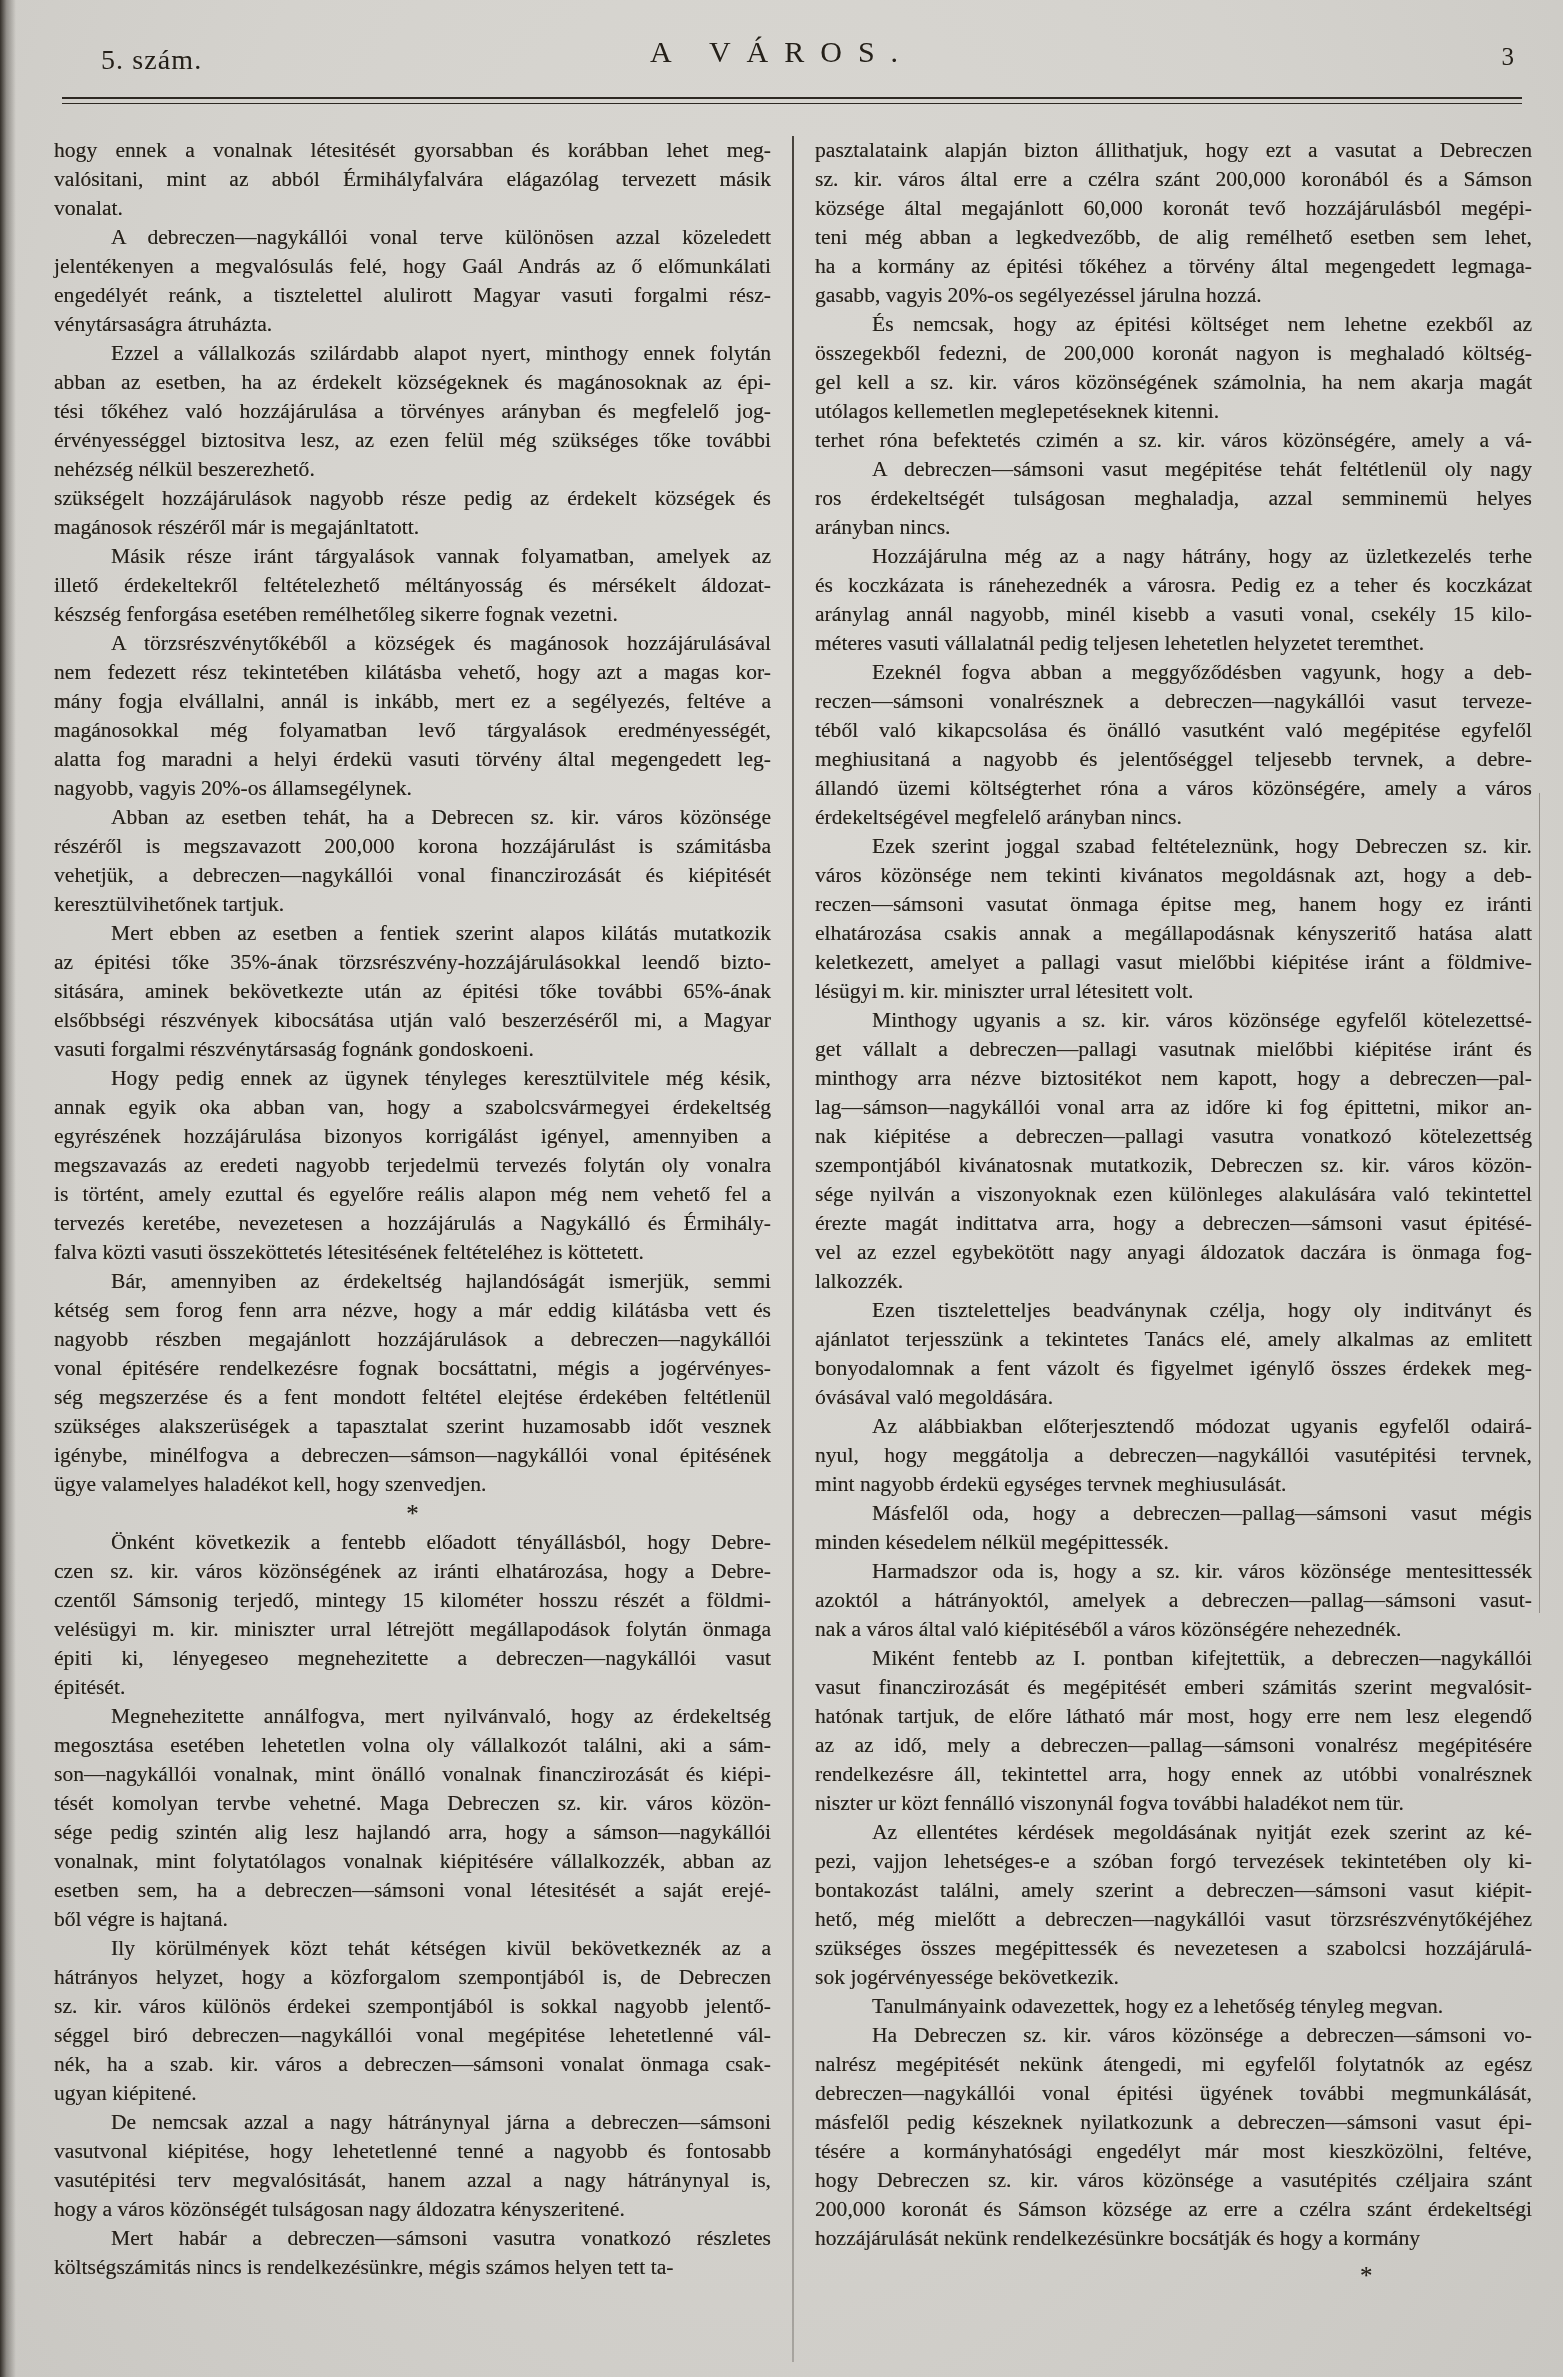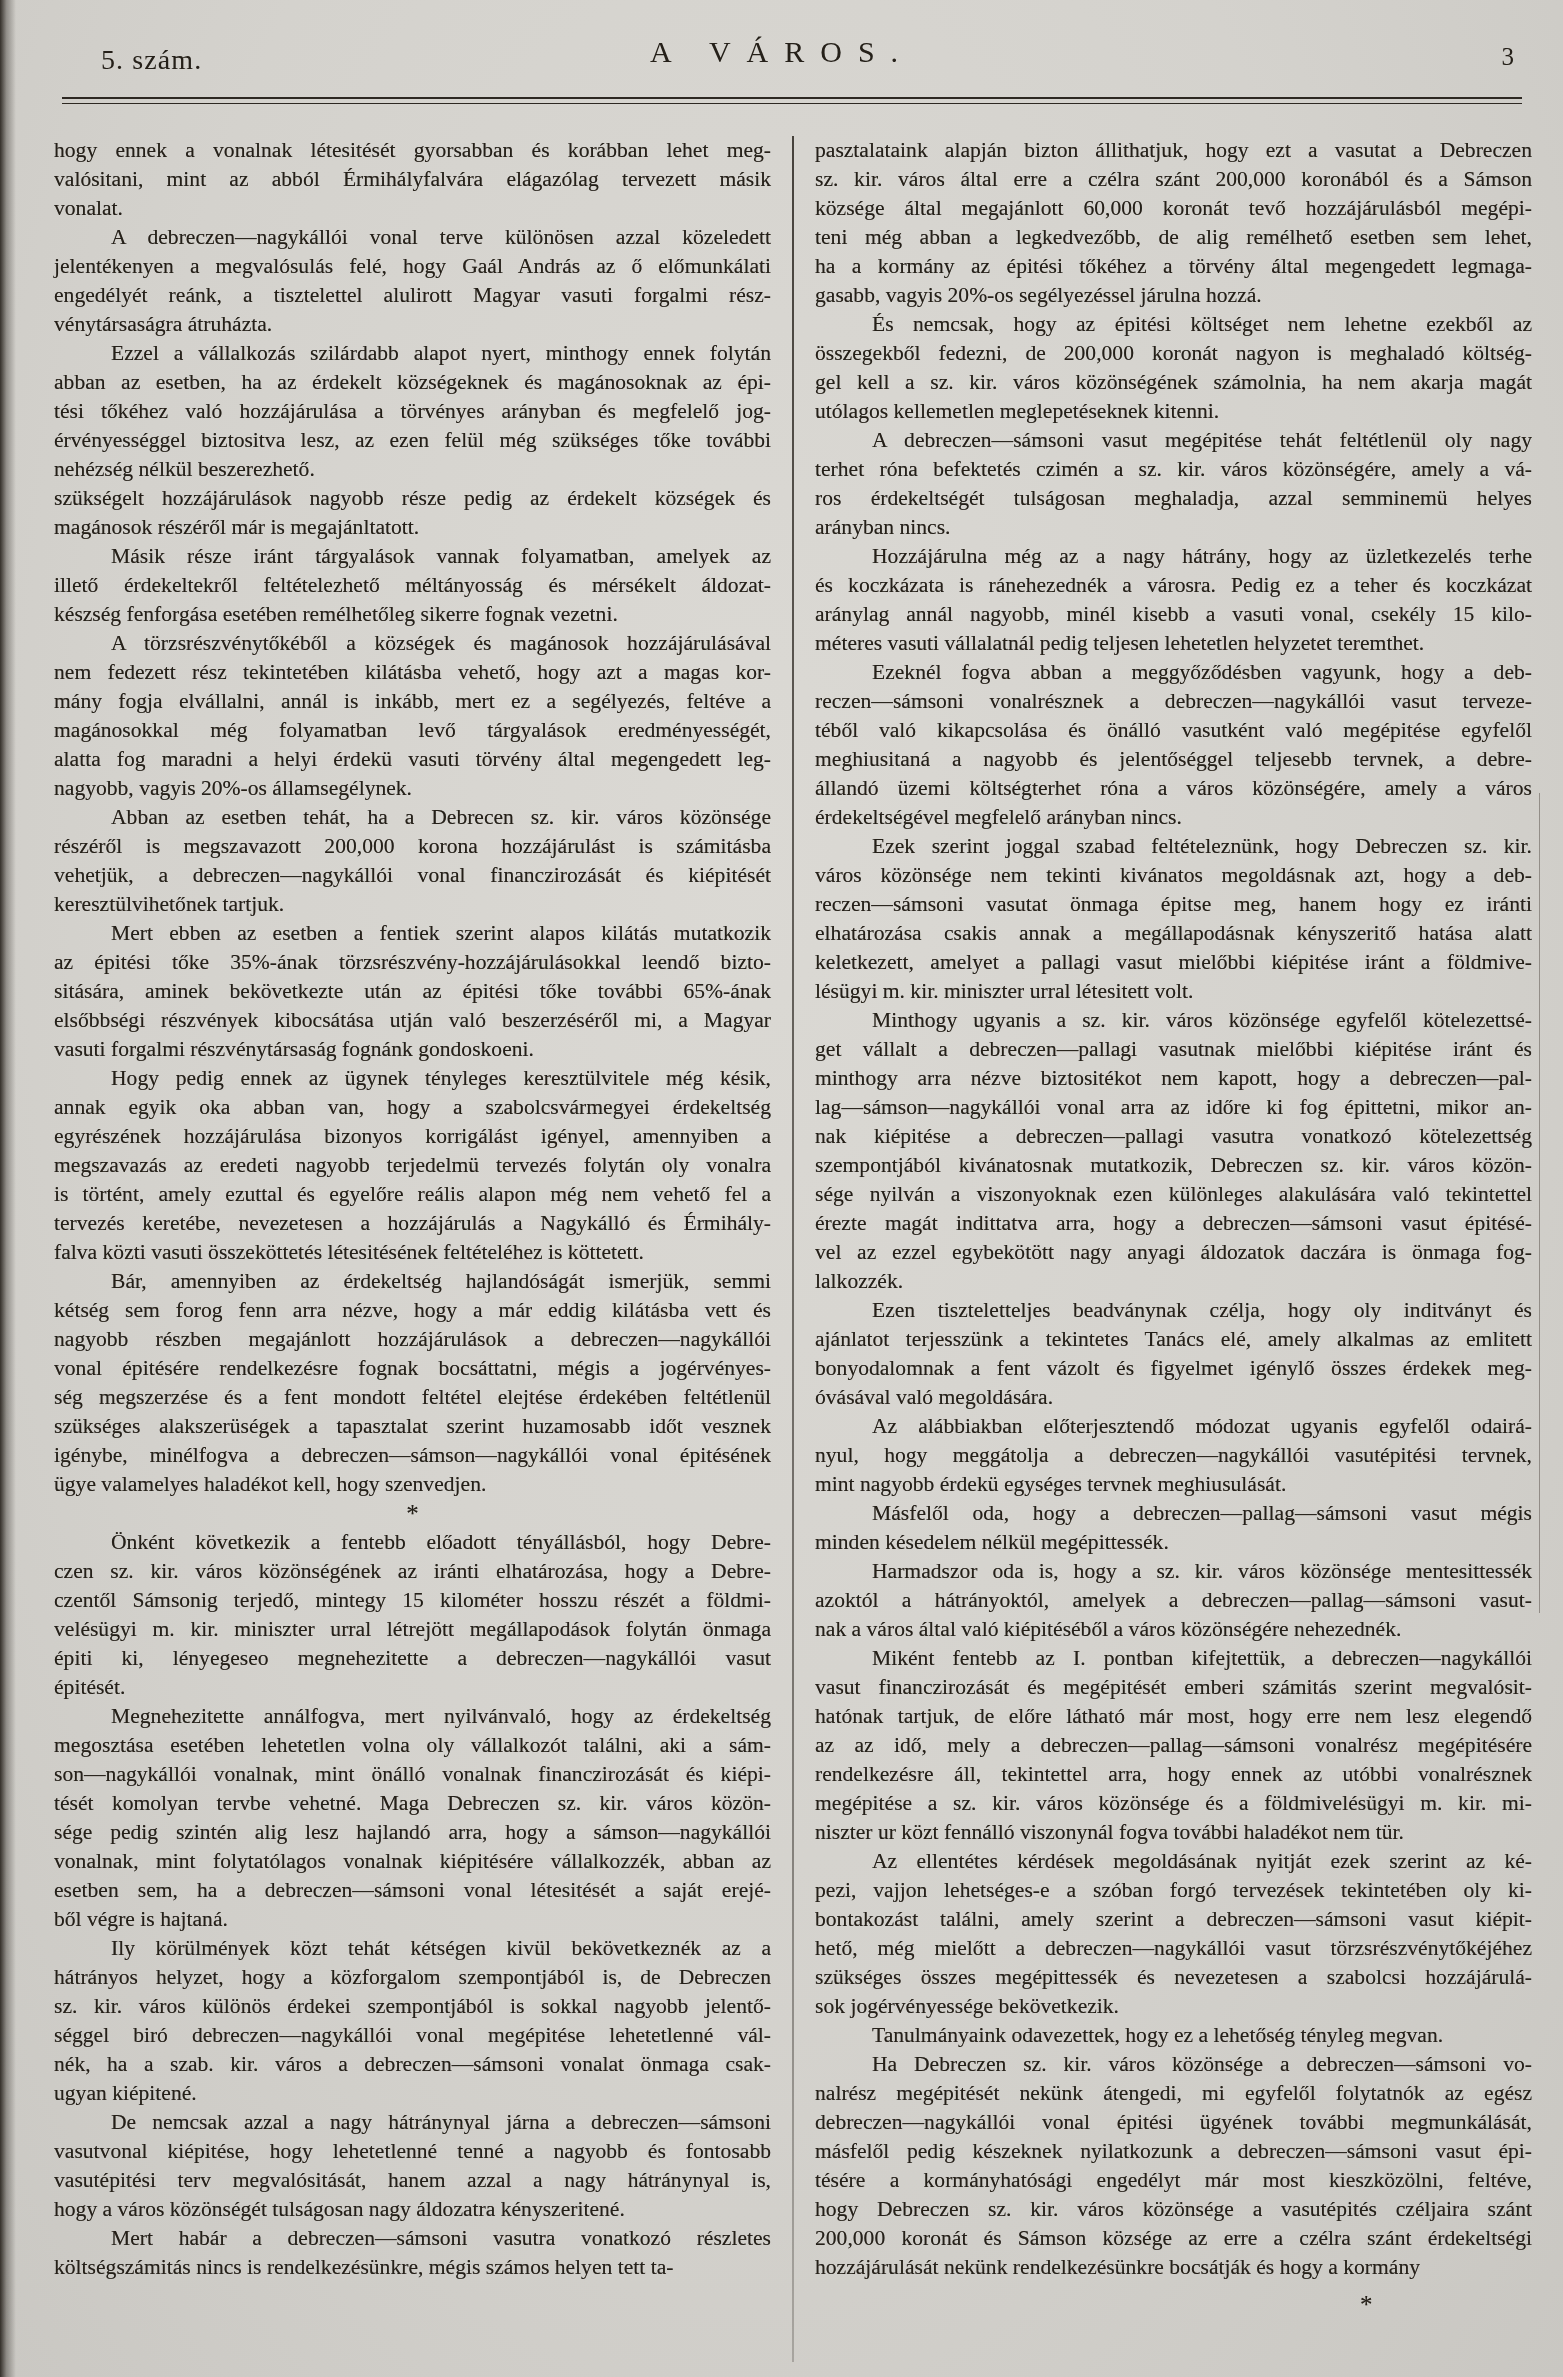--- a/index.html
+++ b/index.html
@@ -182,22 +182,22 @@
         <div class="line">ha a kormány az épitési tőkéhez a törvény által megengedett legmaga-</div>
         <div class="line last">gasabb, vagyis 20%-os segélyezéssel járulna hozzá.</div>
       </div>
       <div class="para">
         <div class="line first">És nemcsak, hogy az épitési költséget nem lehetne ezekből az</div>
         <div class="line">összegekből fedezni, de 200,000 koronát nagyon is meghaladó költség-</div>
         <div class="line">gel kell a sz. kir. város közönségének számolnia, ha nem akarja magát</div>
         <div class="line last">utólagos kellemetlen meglepetéseknek kitenni.</div>
       </div>
       <div class="para">
+        <div class="line">terhet róna befektetés czimén a sz. kir. város közönségére, amely a vá-</div>
         <div class="line first">A debreczen—sámsoni vasut megépitése tehát feltétlenül oly nagy</div>
-        <div class="line">terhet róna befektetés czimén a sz. kir. város közönségére, amely a vá-</div>
         <div class="line">ros érdekeltségét tulságosan meghaladja, azzal semminemü helyes</div>
         <div class="line last">arányban nincs.</div>
       </div>
       <div class="para">
         <div class="line first">Hozzájárulna még az a nagy hátrány, hogy az üzletkezelés terhe</div>
         <div class="line">és koczkázata is ránehezednék a városra. Pedig ez a teher és koczkázat</div>
         <div class="line">aránylag annál nagyobb, minél kisebb a vasuti vonal, csekély 15 kilo-</div>
         <div class="line last">méteres vasuti vállalatnál pedig teljesen lehetetlen helyzetet teremthet.</div>
       </div>
       <div class="para">
@@ -247,21 +247,20 @@
         <div class="line first">Harmadszor oda is, hogy a sz. kir. város közönsége mentesittessék</div>
         <div class="line">azoktól a hátrányoktól, amelyek a debreczen—pallag—sámsoni vasut-</div>
         <div class="line last">nak a város által való kiépitéséből a város közönségére nehezednék.</div>
       </div>
       <div class="para">
         <div class="line first">Miként fentebb az I. pontban kifejtettük, a debreczen—nagykállói</div>
         <div class="line">vasut financzirozását és megépitését emberi számitás szerint megvalósit-</div>
         <div class="line">hatónak tartjuk, de előre látható már most, hogy erre nem lesz elegendő</div>
         <div class="line">az az idő, mely a debreczen—pallag—sámsoni vonalrész megépitésére</div>
         <div class="line">rendelkezésre áll, tekintettel arra, hogy ennek az utóbbi vonalrésznek</div>
-        <div class="line">megépitése a sz. kir. város közönsége és a földmivelésügyi m. kir. mi-</div>
         <div class="line last">niszter ur közt fennálló viszonynál fogva további haladékot nem tür.</div>
       </div>
       <div class="para">
         <div class="line first">Az ellentétes kérdések megoldásának nyitját ezek szerint az ké-</div>
         <div class="line">pezi, vajjon lehetséges-e a szóban forgó tervezések tekintetében oly ki-</div>
         <div class="line">bontakozást találni, amely szerint a debreczen—sámsoni vasut kiépit-</div>
         <div class="line">hető, még mielőtt a debreczen—nagykállói vasut törzsrészvénytőkéjéhez</div>
         <div class="line">szükséges összes megépittessék és nevezetesen a szabolcsi hozzájárulá-</div>
         <div class="line last">sok jogérvényessége bekövetkezik.</div>
       </div>

